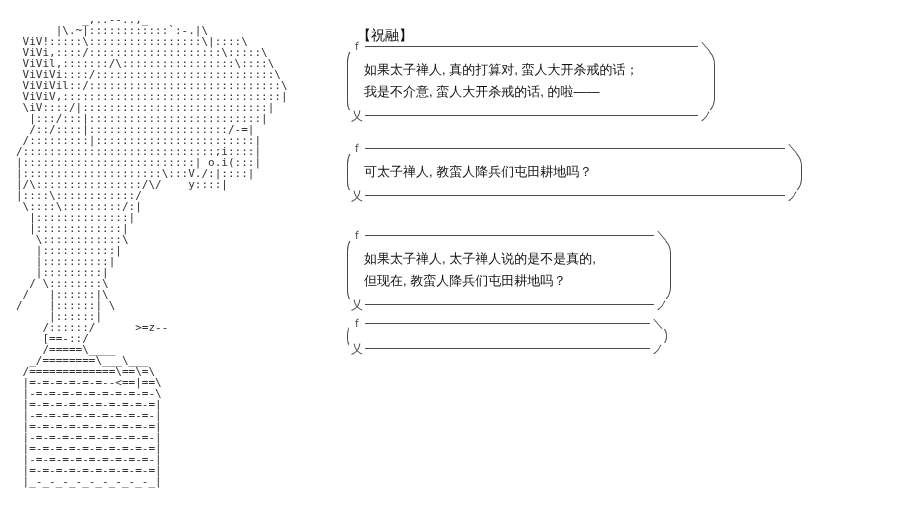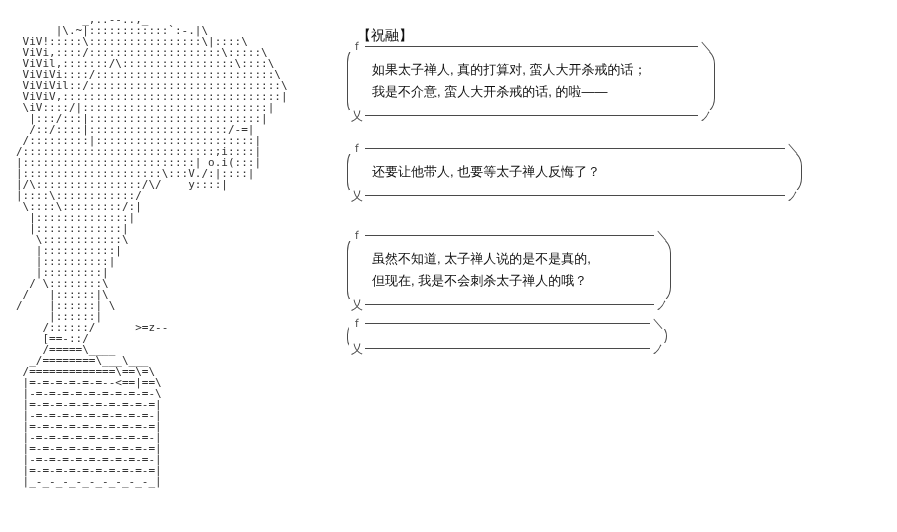--- a/index.html
+++ b/index.html
@@ -42,21 +42,20 @@
     border-radius: 10px 18px 16px 10px / 16px 18px 18px 14px;
     background: #fff;
     padding: 12px 16px;
     box-sizing: border-box;
   }
   .bubble .line {
     font-size: 13px;
     line-height: 22px;
     white-space: nowrap;
     color: #111;
-    margin-left: 8px;
   }
   .corner {
     position: absolute;
     font-family: "DejaVu Sans Mono", monospace;
     font-size: 12px;
     line-height: 12px;
     color: #4a4a4a;
     background: #fff;
     padding: 0 2px;
   }
@@ -128,30 +127,30 @@
     <span class="corner c-br">ノ</span>
     <div class="line">如果太子禅人, 真的打算对, 蛮人大开杀戒的话；</div>
     <div class="line">我是不介意, 蛮人大开杀戒的话, 的啦——</div>
   </div>
 
   <div class="bubble" id="bubble-2">
     <span class="corner c-tl">ｆ</span>
     <span class="corner c-tr">＼</span>
     <span class="corner c-bl">乂</span>
     <span class="corner c-br">ノ</span>
-    <div class="line">还要让他带人, 也要等太子禅人反悔了？</div>
+    <div class="line">可太子禅人, 教蛮人降兵们屯田耕地吗？</div>
   </div>
 
   <div class="bubble" id="bubble-3">
     <span class="corner c-tl">ｆ</span>
     <span class="corner c-tr">＼</span>
     <span class="corner c-bl">乂</span>
     <span class="corner c-br">ノ</span>
-    <div class="line">虽然不知道, 太子禅人说的是不是真的,</div>
-    <div class="line">但现在, 我是不会刺杀太子禅人的哦？</div>
+    <div class="line">如果太子禅人, 太子禅人说的是不是真的,</div>
+    <div class="line">但现在, 教蛮人降兵们屯田耕地吗？</div>
   </div>
 
   <div class="bubble" id="bubble-4">
     <span class="corner c-tl">ｆ</span>
     <span class="corner c-tr">＼</span>
     <span class="corner c-bl">乂</span>
     <span class="corner c-br">ノ</span>
   </div>
 
 </div>

